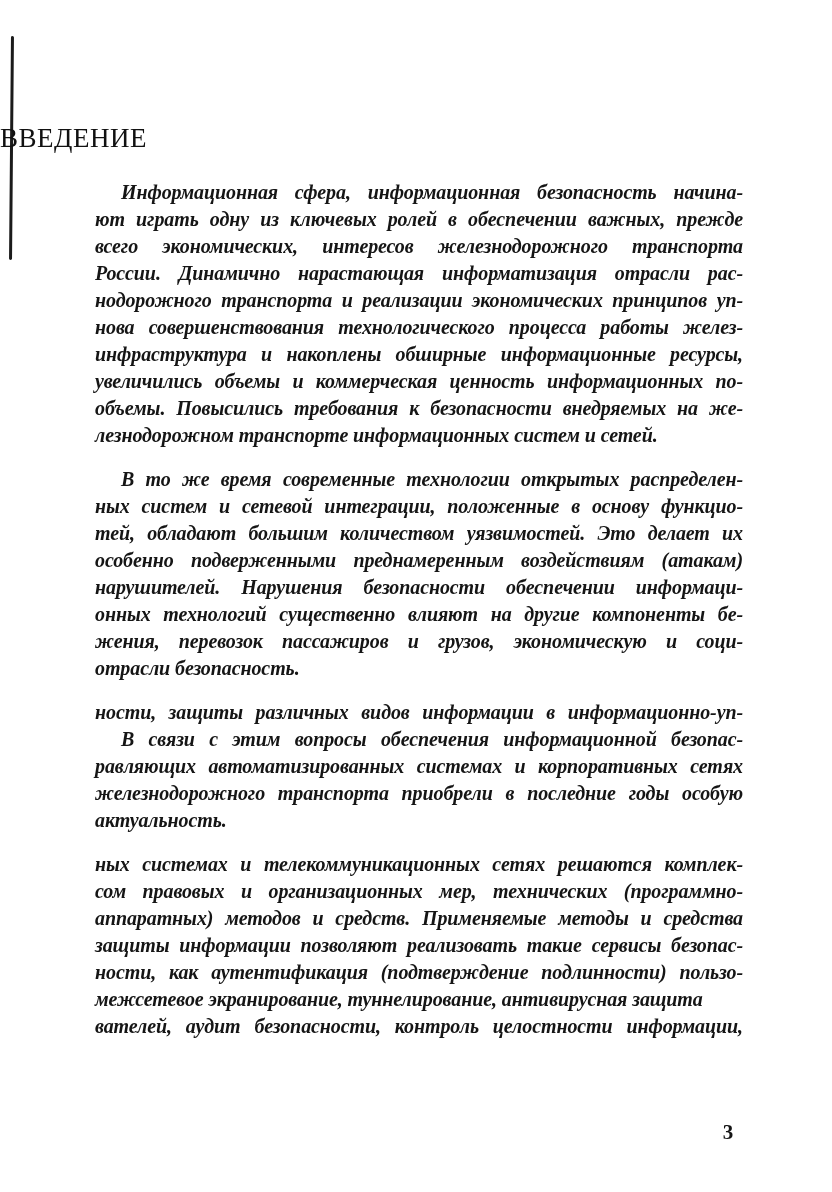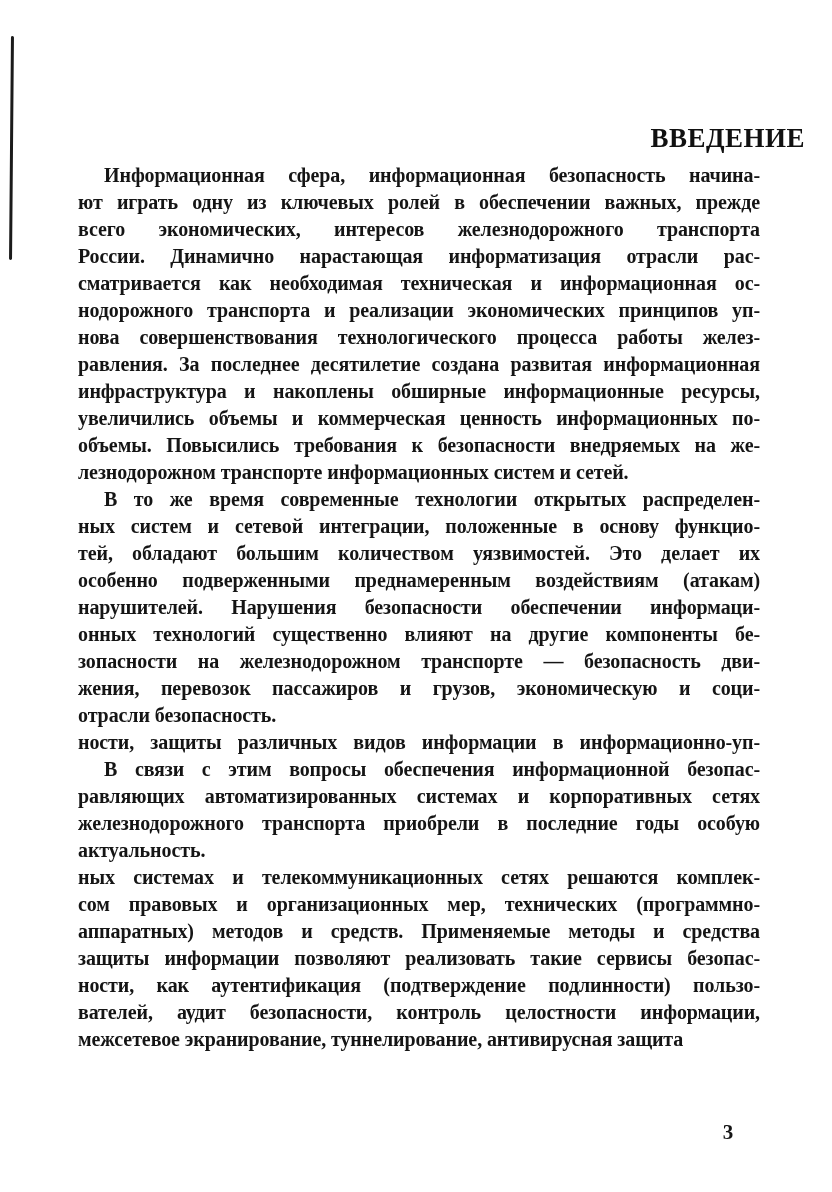--- a/index.html
+++ b/index.html
@@ -25,39 +25,39 @@
     height: 224px;
     background: #1b1b1b;
     border-radius: 2px;
     transform: rotate(0.5deg);
   }
   .chapter-title {
     position: absolute;
     top: 104px;
     left: 0;
     width: 805px;
-    text-align: right;
+    text-align: left;
     font-size: 27px;
     line-height: 32px;
-    font-weight: 700;
+    font-weight: 400;
     letter-spacing: 0.5px;
     color: #111111;
   }
   .text-body {
     position: absolute;
     left: 78px;
     top: 162px;
     width: 682px;
     font-size: 20px;
     line-height: 27px;
     font-weight: 600;
     letter-spacing: -0.1px;
     color: #151515;
   }
-  .paragraph { margin: 0; }
+  .paragraph { margin: 17px; font-style: italic; }
   .line {
     height: 27px;
     text-align: justify;
     text-align-last: justify;
     text-justify: inter-word;
     white-space: normal;
   }
   .line.first { text-indent: 26px; }
   .line.last  { text-align-last: left; }
   .page-number {
@@ -77,51 +77,48 @@
 
 <div class="page">
   <div class="scan-mark"></div>
   <h1 class="chapter-title">ВВЕДЕНИЕ</h1>
   <div class="text-body">
       <div class="paragraph">
         <div class="line first">Информационная сфера, информационная безопасность начина-</div>
         <div class="line">ют играть одну из ключевых ролей в обеспечении важных, прежде</div>
         <div class="line">всего экономических, интересов железнодорожного транспорта</div>
         <div class="line">России. Динамично нарастающая информатизация отрасли рас-</div>
-        <div class="line">сматривается как необходимая техническая и информационная ос-</div>
         <div class="line">нодорожного транспорта и реализации экономических принципов уп-</div>
         <div class="line">нова совершенствования технологического процесса работы желез-</div>
-        <div class="line">равления. За последнее десятилетие создана развитая информационная</div>
         <div class="line">инфраструктура и накоплены обширные информационные ресурсы,</div>
         <div class="line">увеличились объемы и коммерческая ценность информационных по-</div>
         <div class="line">объемы. Повысились требования к безопасности внедряемых на же-</div>
         <div class="line last">лезнодорожном транспорте информационных систем и сетей.</div>
       </div>
       <div class="paragraph">
         <div class="line first">В то же время современные технологии открытых распределен-</div>
         <div class="line">ных систем и сетевой интеграции, положенные в основу функцио-</div>
         <div class="line">тей, обладают большим количеством уязвимостей. Это делает их</div>
         <div class="line">особенно подверженными преднамеренным воздействиям (атакам)</div>
         <div class="line">нарушителей. Нарушения безопасности обеспечении информаци-</div>
         <div class="line">онных технологий существенно влияют на другие компоненты бе-</div>
-        <div class="line">зопасности на железнодорожном транспорте — безопасность дви-</div>
         <div class="line">жения, перевозок пассажиров и грузов, экономическую и соци-</div>
         <div class="line last">отрасли безопасность.</div>
       </div>
       <div class="paragraph">
         <div class="line">ности, защиты различных видов информации в информационно-уп-</div>
         <div class="line first">В связи с этим вопросы обеспечения информационной безопас-</div>
         <div class="line">равляющих автоматизированных системах и корпоративных сетях</div>
         <div class="line">железнодорожного транспорта приобрели в последние годы особую</div>
         <div class="line last">актуальность.</div>
       </div>
       <div class="paragraph">
         <div class="line">ных системах и телекоммуникационных сетях решаются комплек-</div>
         <div class="line">сом правовых и организационных мер, технических (программно-</div>
         <div class="line">аппаратных) методов и средств. Применяемые методы и средства</div>
         <div class="line">защиты информации позволяют реализовать такие сервисы безопас-</div>
         <div class="line">ности, как аутентификация (подтверждение подлинности) пользо-</div>
+        <div class="line last">межсетевое экранирование, туннелирование, антивирусная защита</div>
         <div class="line">вателей, аудит безопасности, контроль целостности информации,</div>
-        <div class="line last">межсетевое экранирование, туннелирование, антивирусная защита</div>
       </div>
     </div>
   <div class="page-number">3</div>
 </div>
 
 </body></html>

